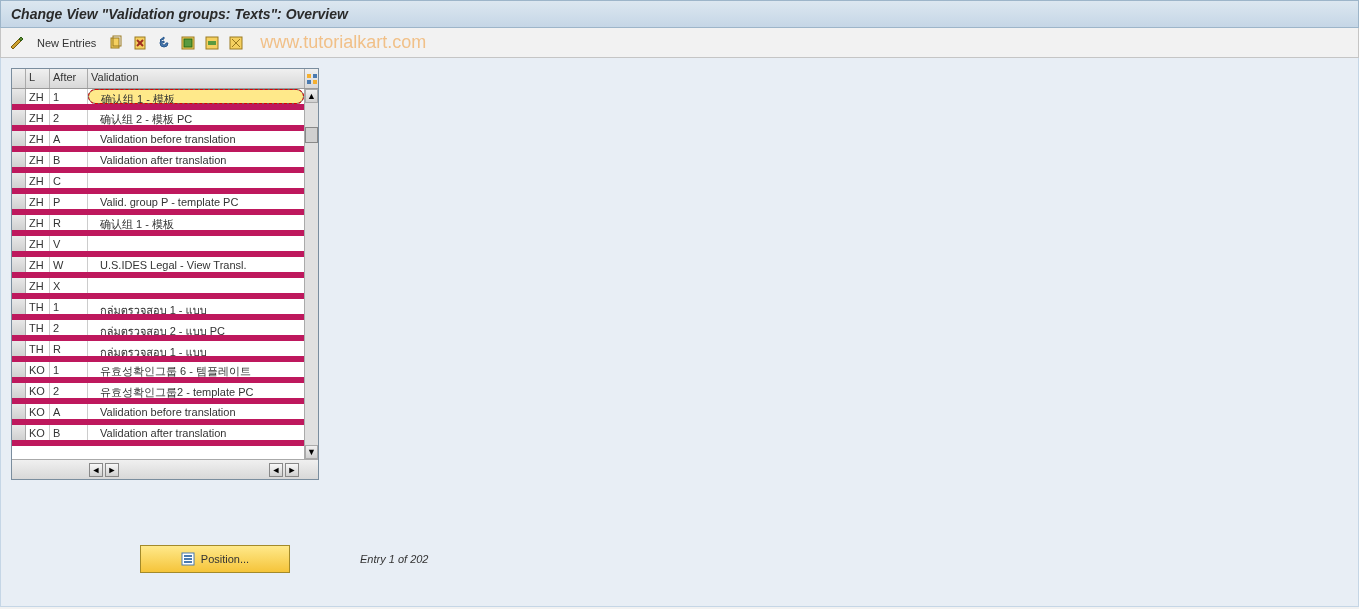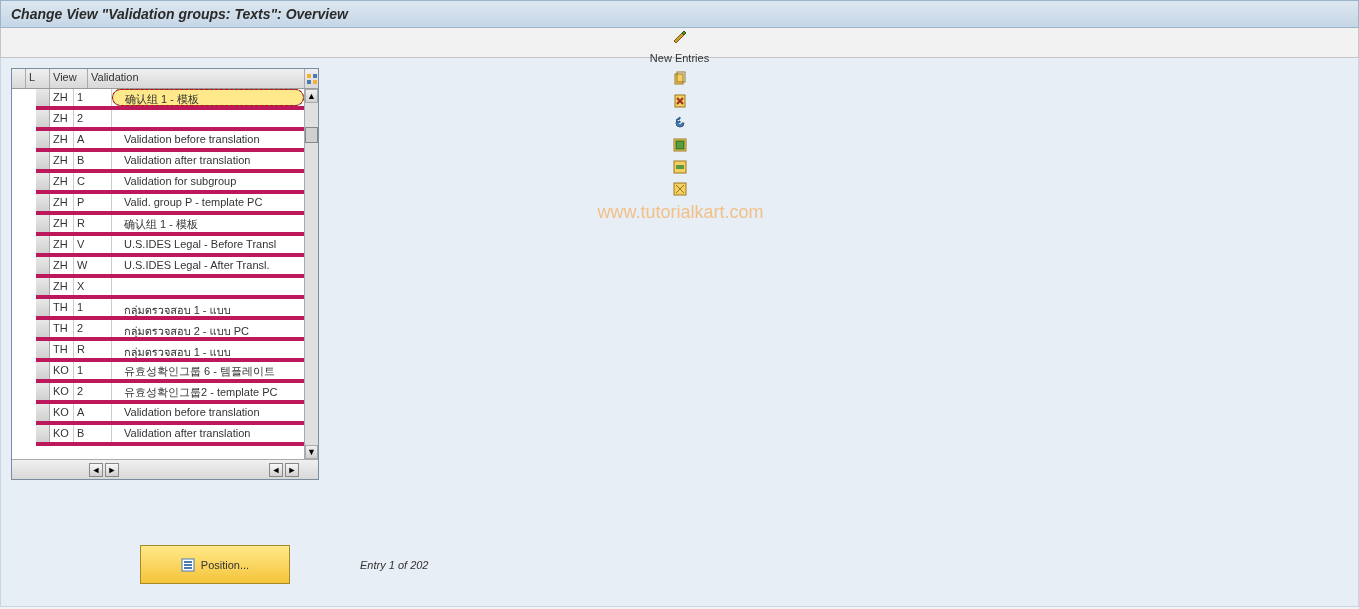--- a/index.html
+++ b/index.html
@@ -26,41 +26,40 @@
     }
     .toolbar {
       background: #f2f2f2;
       border: 1px solid #c5c5c5;
       border-top: none;
       height: 30px;
       display: flex;
       align-items: center;
       padding: 0 6px;
       gap: 4px;
-      flex-direction: column;
     }
     .toolbar .icon-btn {
       width: 20px;
       height: 20px;
       display: inline-flex;
       align-items: center;
       justify-content: center;
       cursor: pointer;
       border: 1px solid transparent;
     }
     .toolbar .new-entries {
       padding: 2px 6px;
       cursor: pointer;
       color: #333;
     }
     .watermark {
       color: #f1c088;
       font-size: 18px;
       font-weight: normal;
-      margin-left: 2px;
+      margin-left: 10px;
       pointer-events: none;
     }
     .content-area {
       background: #e8eef5;
       border: 1px solid #c5d6e6;
       border-top: none;
       height: 549px;
       padding: 10px;
     }
     .table-container {
@@ -94,22 +93,21 @@
       display: inline-block;
     }
     .table-body {
       height: 370px;
       overflow: hidden;
       position: relative;
     }
     .table-row {
       display: flex;
       height: 21px;
-      border-bottom: 4px solid #be185d;
-      margin-left: 24px;
+      border-bottom: 6px solid #be185d;
     }
     .td-sel {
       width: 14px;
       background: linear-gradient(to bottom, #e8e8e8, #d0d0d0);
       border-right: 1px solid #aaa;
       cursor: pointer;
     }
     .td-l {
       width: 24px;
       border-right: 1px solid #ccc;
@@ -188,21 +186,21 @@
       left: 140px;
       top: 545px;
       display: flex;
       align-items: center;
       gap: 70px;
     }
     .position-btn {
       background: linear-gradient(to bottom, #ffe98a, #f5c43a);
       border: 1px solid #a38a2a;
       width: 150px;
-      height: 39px;
+      height: 28px;
       display: flex;
       align-items: center;
       justify-content: center;
       cursor: pointer;
       color: #333;
       gap: 6px;
     }
     .position-btn .pos-icon {
       width: 14px; height: 14px;
     }
@@ -266,21 +264,21 @@
       </svg>
   </span>
   <span class="watermark">www.tutorialkart.com</span>
 </div>
 
 <div class="content-area">
   <div class="table-container">
     <div class="table-header-row">
       <div class="th-sel"></div>
       <div class="th-l">L</div>
-      <div class="th-valgp">View</div>
+      <div class="th-valgp">After</div>
       <div class="th-desc">Validation</div>
       <div class="th-config">
         <svg class="config-icon" width="10" height="10">
             <rect x="0" y="0" width="4" height="4" fill="#f5b030"></rect>
             <rect x="6" y="0" width="4" height="4" fill="#4a7ab0"></rect>
             <rect x="0" y="6" width="4" height="4" fill="#4a7ab0"></rect>
             <rect x="6" y="6" width="4" height="4" fill="#f5b030"></rect>
           </svg>
       </div>
     </div>
@@ -289,69 +287,68 @@
           <div class="td-sel"></div>
           <div class="td-l">ZH</div>
           <div class="td-valgp">1</div>
           <div class="td-desc selected">确认组 1 - 模板</div>
           <div style="width: 14px;"></div>
         </div>
         <div class="table-row">
           <div class="td-sel"></div>
           <div class="td-l">ZH</div>
           <div class="td-valgp">2</div>
+          <div class="td-desc">确认组 2 - 模板 PC</div>
           <div style="width: 14px;"></div>
         </div>
         <div class="table-row">
           <div class="td-sel"></div>
           <div class="td-l">ZH</div>
           <div class="td-valgp">A</div>
           <div class="td-desc">Validation before translation</div>
           <div style="width: 14px;"></div>
         </div>
         <div class="table-row">
           <div class="td-sel"></div>
           <div class="td-l">ZH</div>
           <div class="td-valgp">B</div>
           <div class="td-desc">Validation after translation</div>
           <div style="width: 14px;"></div>
         </div>
         <div class="table-row">
           <div class="td-sel"></div>
           <div class="td-l">ZH</div>
           <div class="td-valgp">C</div>
-          <div class="td-desc">Validation for subgroup</div>
           <div style="width: 14px;"></div>
         </div>
         <div class="table-row">
           <div class="td-sel"></div>
           <div class="td-l">ZH</div>
           <div class="td-valgp">P</div>
           <div class="td-desc">Valid. group P - template PC</div>
           <div style="width: 14px;"></div>
         </div>
         <div class="table-row">
           <div class="td-sel"></div>
           <div class="td-l">ZH</div>
           <div class="td-valgp">R</div>
           <div class="td-desc">确认组 1 - 模板</div>
           <div style="width: 14px;"></div>
         </div>
         <div class="table-row">
           <div class="td-sel"></div>
           <div class="td-l">ZH</div>
           <div class="td-valgp">V</div>
-          <div class="td-desc">U.S.IDES Legal - Before Transl</div>
           <div style="width: 14px;"></div>
         </div>
         <div class="table-row">
           <div class="td-sel"></div>
           <div class="td-l">ZH</div>
           <div class="td-valgp">W</div>
-          <div class="td-desc">U.S.IDES Legal - After Transl.</div>
+          <div class="td-desc">U.S.IDES Legal - View Transl.</div>
           <div style="width: 14px;"></div>
         </div>
         <div class="table-row">
           <div class="td-sel"></div>
           <div class="td-l">ZH</div>
           <div class="td-valgp">X</div>
           <div style="width: 14px;"></div>
         </div>
         <div class="table-row">
           <div class="td-sel"></div>

